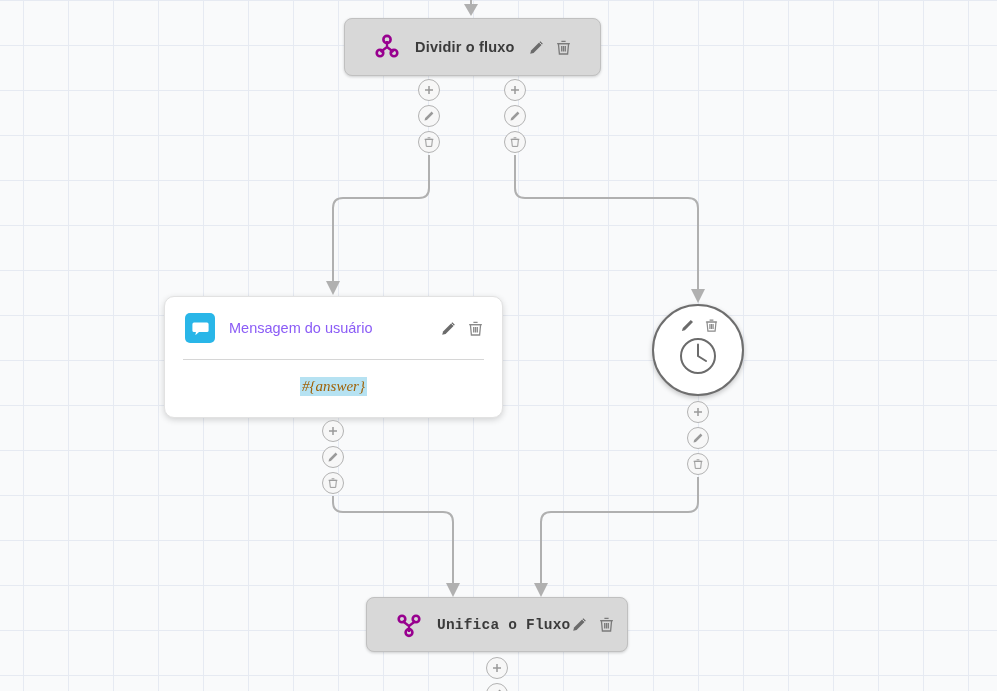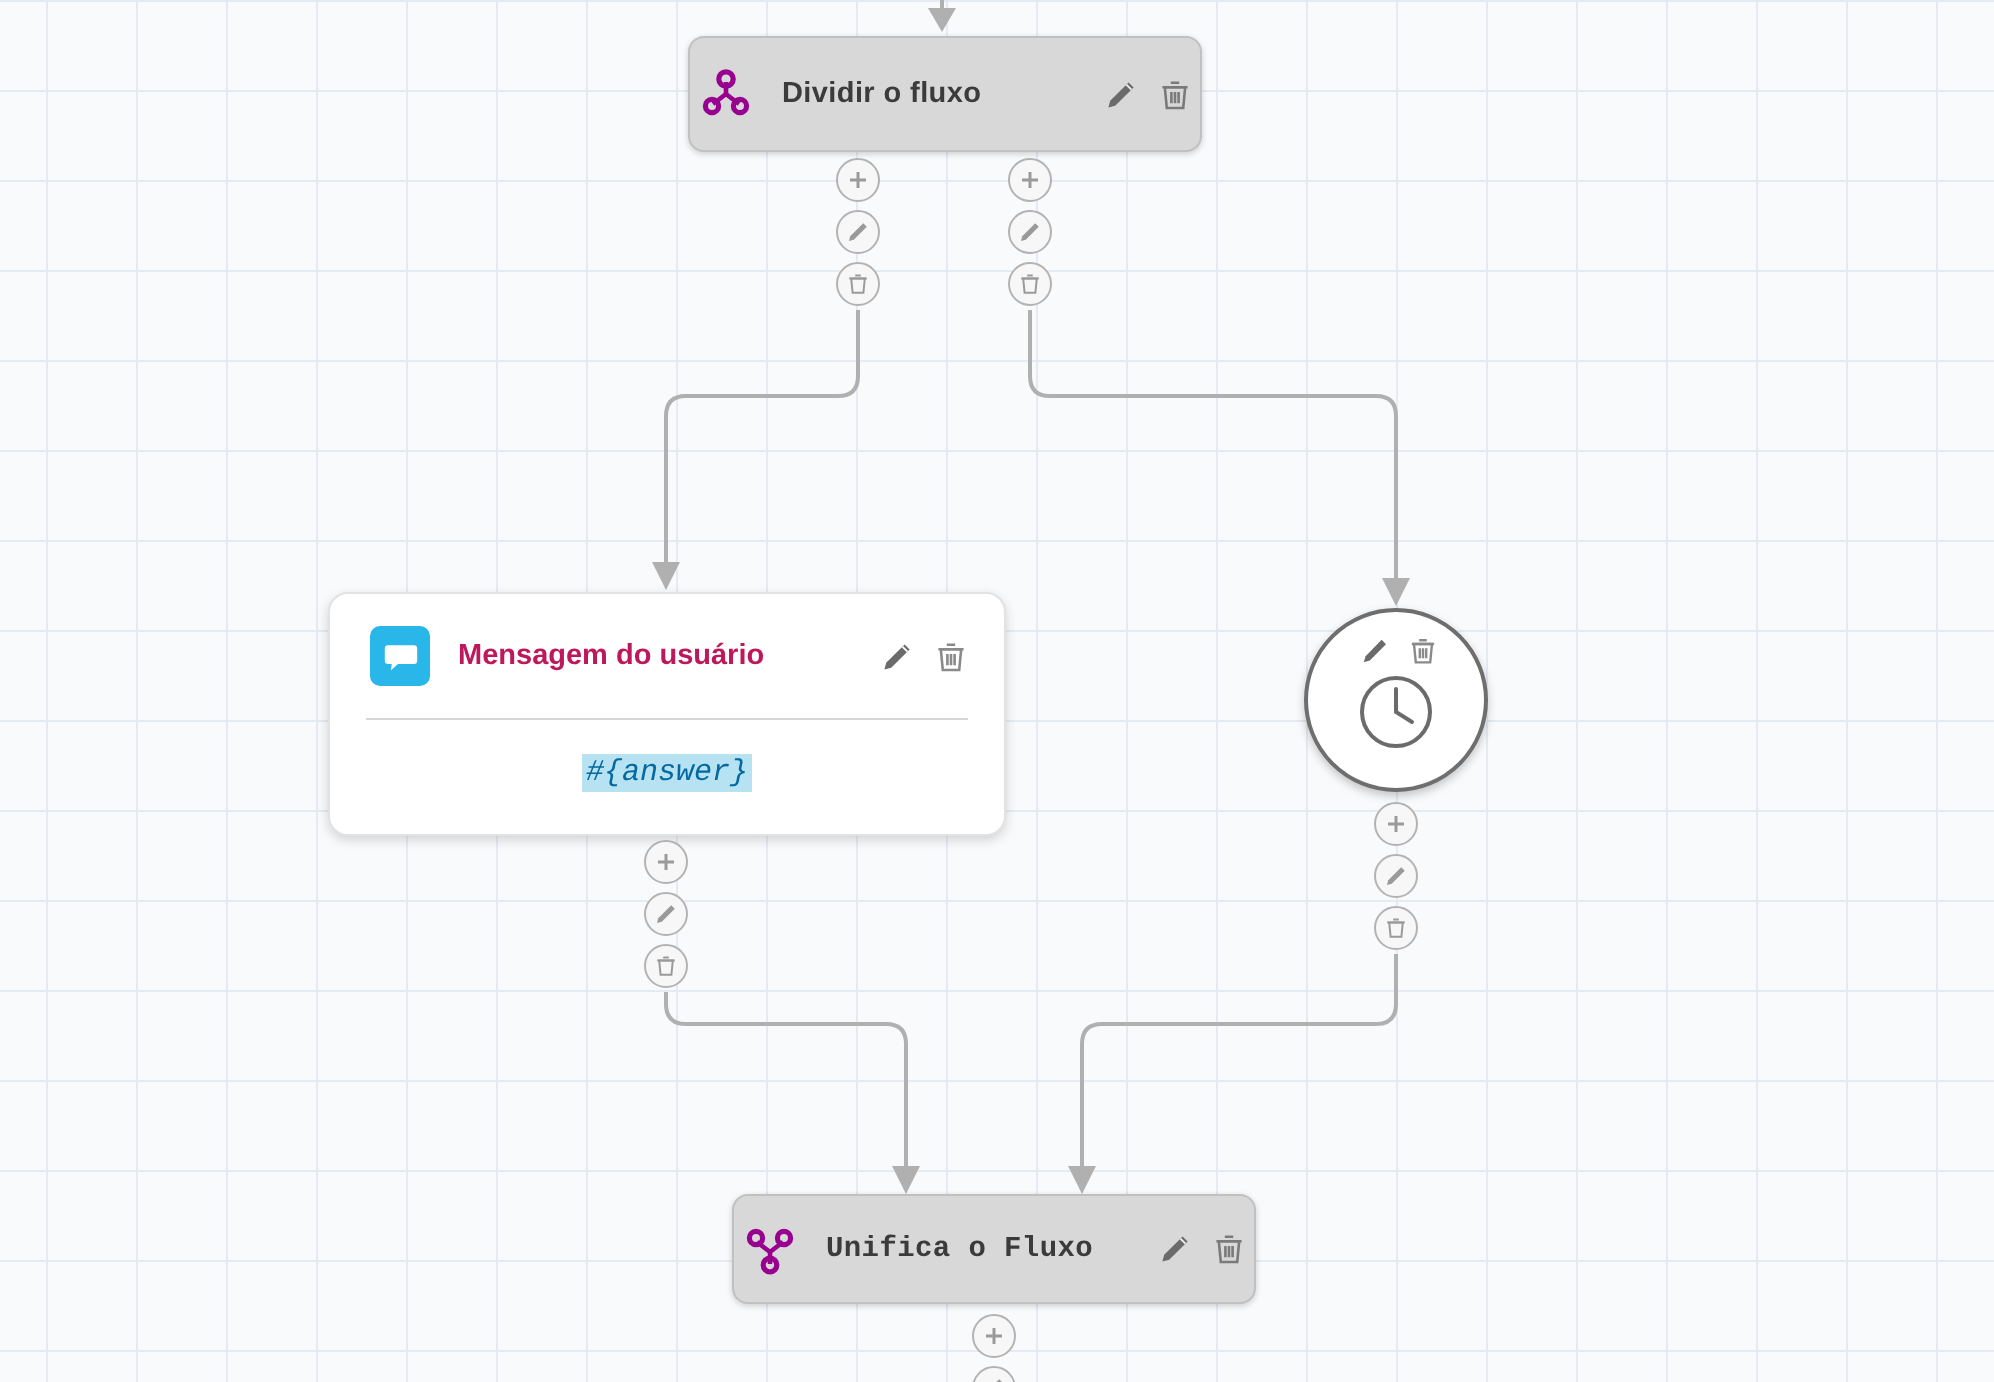--- a/index.html
+++ b/index.html
@@ -44,21 +44,21 @@
   }
 
   
   .node-flow {
     background: #d8d8d8;
     border: 1px solid #c0c0c0;
     border-radius: 8px;
     box-shadow: 0 1px 3px rgba(0,0,0,0.18);
     display: flex;
     align-items: center;
-    padding: 0 4px;
+    padding: 0 28px;
   }
   .node-flow .node-title {
     font-size: 14.5px;
     font-weight: bold;
     color: #3b3b3b;
     letter-spacing: 0.2px;
     white-space: nowrap;
   }
 
   
@@ -70,40 +70,40 @@
     overflow: hidden;
   }
   .card-head {
     display: flex;
     align-items: center;
     height: 62px;
     padding: 0 18px 0 20px;
   }
   .card-head .node-title {
     font-size: 14.5px;
-    font-weight: bold;
-    color: #be185d;
+    font-weight: normal;
+    color: #8b5cf6;
     white-space: nowrap;
   }
   .card-divider {
     height: 1px;
     background: #d6d6d6;
     margin: 0 18px;
   }
   .card-body {
     display: flex;
     align-items: center;
     justify-content: center;
     height: 52px;
   }
   .token {
-    font-family: Liberation Mono, monospace;
+    font-family: Liberation Serif, serif;
     font-style: italic;
     font-size: 15px;
-    color: #0369a1;
+    color: #a16207;
     background: #b6e2f2;
     padding: 1px 2px;
     white-space: nowrap;
   }
 
   
   .node-round {
     background: #ffffff;
     border: 2px solid #6e6e6e;
     border-radius: 50%;

